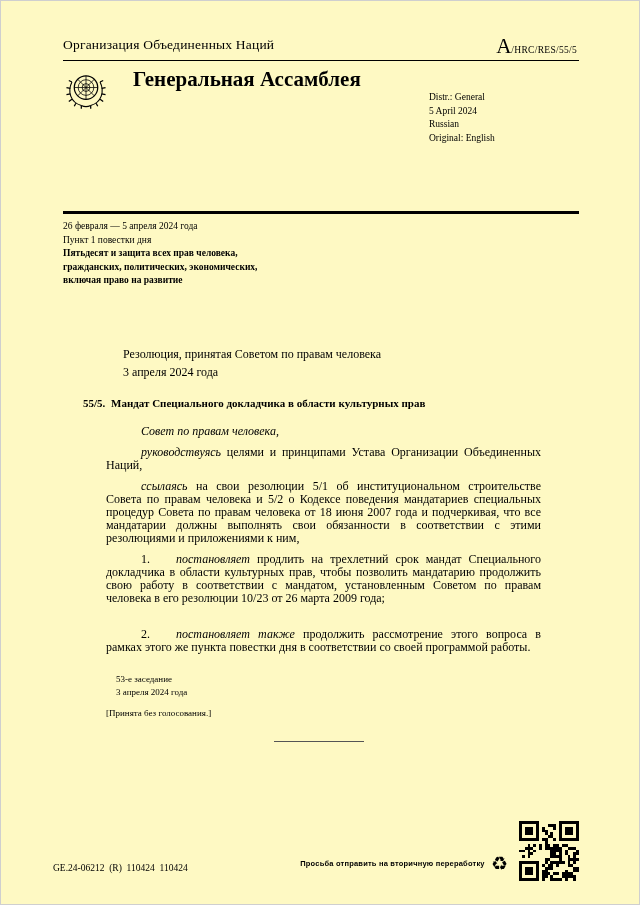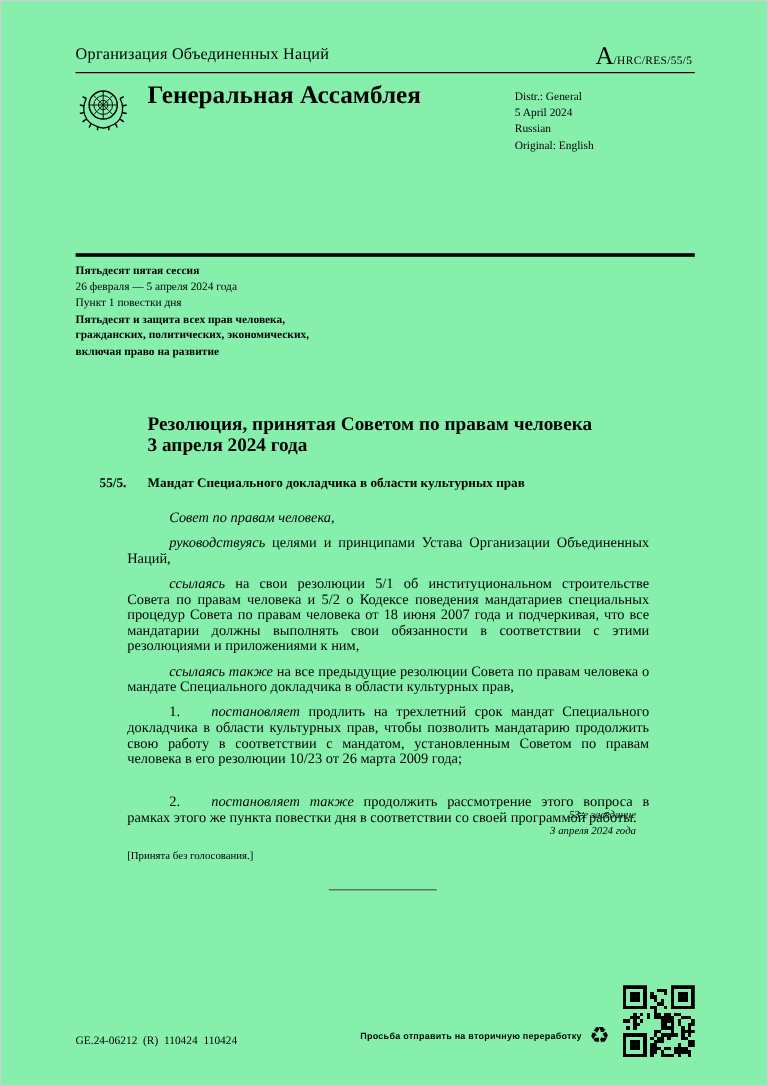--- a/index.html
+++ b/index.html
@@ -1,48 +1,48 @@
 <!DOCTYPE html>
 <html><head>
 <meta charset="utf-8">
 <style>
   html,body{margin:0;padding:0;background:#e9e9e9;}
   .page{
-    position:relative;width:640px;height:905px;background:#86efac;
+    position:relative;width:640px;height:905px;background:#fef9c3;
     margin:0 auto;overflow:hidden;border:1px solid #cfcfcf;box-sizing:border-box;
     font-family:"Liberation Serif","DejaVu Serif",serif;color:#000;
   }
   
   .org-name{position:absolute;left:62px;top:36px;font-size:13.5px;letter-spacing:.2px;}
   .rule-thin{position:absolute;left:62px;top:59px;width:516px;height:1px;background:#000;}
   .doc-symbol{position:absolute;top:33px;right:62px;white-space:nowrap;}
   .doc-symbol .big-a{font-size:21px;}
   .doc-symbol .rest{font-size:9.5px;letter-spacing:.3px;margin-top:24px;}
   .emblem{position:absolute;left:60px;top:64px;width:50px;height:56px;}
-  .ga-title{position:absolute;left:122px;top:66px;font-size:21px;font-weight:bold;}
-  .distr-block{position:absolute;left:428px;top:74px;font-size:9.5px;line-height:13.5px;}
+  .ga-title{position:absolute;left:132px;top:66px;font-size:21px;font-weight:bold;}
+  .distr-block{position:absolute;left:428px;top:90px;font-size:9.5px;line-height:13.5px;}
   .rule-thick{position:absolute;left:62px;top:210px;width:516px;height:3px;background:#000;}
   
   .session{position:absolute;left:62px;top:219px;font-size:9.5px;line-height:13.5px;}
   .session .council{font-size:11px;font-weight:bold;line-height:15px;}
   .session .b{font-weight:bold;}
   
-  .res-title{position:absolute;left:122px;top:344px;font-size:16px;font-weight:bold;line-height:18px;}
+  .res-title{position:absolute;left:122px;top:344px;font-size:12px;font-weight:normal;line-height:18px;}
   .res-head{position:absolute;left:82px;top:396px;font-size:11px;font-weight:bold;}
-  .res-head .num{display:inline-block;width:40px;}
+  .res-head .num{display:inline-block;width:28px;}
   .content{position:absolute;left:105px;top:424px;width:435px;font-size:12px;line-height:13px;}
   .content p{margin:0 0 8px 0;text-align:justify;text-indent:35px;}
   .content p:last-child{margin-bottom:0;margin-top:23px;}
   .content .pnum{display:inline-block;width:35px;text-indent:0;}
   .lead{font-style:italic;}
-  .meeting{position:absolute;left:94px;top:672px;width:435px;font-size:9px;line-height:13px;font-style:italic;text-align:right;}
+  .meeting{position:absolute;left:115px;top:672px;width:435px;font-size:9px;line-height:13px;text-align:left;}
   .adoption{position:absolute;left:105px;top:707px;font-size:9px;text-align:right;}
   .end-rule{position:absolute;left:273px;top:740px;width:90px;height:1px;background:#555;}
   
-  .footer-code{position:absolute;left:62px;top:862px;font-size:9.5px;white-space:pre;}
+  .footer-code{position:absolute;left:52px;top:862px;font-size:9.5px;white-space:pre;}
   .recycle-line{position:absolute;left:284px;top:858px;width:215px;text-align:center;
     font-family:"Liberation Sans","DejaVu Sans",sans-serif;font-size:7.5px;font-weight:bold;letter-spacing:.2px;}
   .recycle-glyph{position:absolute;left:490px;top:853px;font-size:19px;line-height:19px;
     font-family:"DejaVu Sans",sans-serif;font-weight:normal;}
   .qr{position:absolute;left:518px;top:820px;width:60px;height:60px;}
 </style>
 </head>
 <body>
 
 <div class="page">
@@ -73,42 +73,40 @@
   <div class="distr-block">
     <div>Distr.: General</div>
     <div>5 April 2024</div>
     <div>Russian</div>
     <div>Original: English</div>
   </div>
 
   <div class="rule-thick"></div>
 
   <div class="session">
-    <div class="b">Пятьдесят пятая сессия</div>
     <div>26 февраля — 5 апреля 2024 года</div>
     <div>Пункт 1 повестки дня</div>
     <div class="b">Пятьдесят и защита всех прав человека,</div>
     <div class="b">гражданских, политических, экономических,</div>
     <div class="b">включая право на развитие</div>
   </div>
 
   <div class="res-title">
     <div>Резолюция, принятая Советом по правам человека</div>
     <div>3 апреля 2024 года</div>
   </div>
 
   <div class="res-head">
     <span class="num">55/5.</span><span>Мандат Специального докладчика в области культурных прав</span>
   </div>
 
   <div class="content">
     <p><span class="lead">Совет по правам человека,</span><span></span></p>
     <p><span class="lead">руководствуясь</span><span> целями и принципами Устава Организации Объединенных Наций,</span></p>
     <p><span class="lead">ссылаясь</span><span> на свои резолюции 5/1 об институциональном строительстве Совета по правам человека и 5/2 о Кодексе поведения мандатариев специальных процедур Совета по правам человека от 18 июня 2007 года и подчеркивая, что все мандатарии должны выполнять свои обязанности в соответствии с этими резолюциями и приложениями к ним,</span></p>
-    <p><span class="lead">ссылаясь также</span><span> на все предыдущие резолюции Совета по правам человека о мандате Специального докладчика в области культурных прав,</span></p>
     <p><span class="pnum">1.</span><span class="lead">постановляет</span><span> продлить на трехлетний срок мандат Специального докладчика в области культурных прав, чтобы позволить мандатарию продолжить свою работу в соответствии с мандатом, установленным Советом по правам человека в его резолюции 10/23 от 26 марта 2009 года;</span></p>
     <p><span class="pnum">2.</span><span class="lead">постановляет также</span><span> продолжить рассмотрение этого вопроса в рамках этого же пункта повестки дня в соответствии со своей программой работы.</span></p>
   </div>
 
   <div class="meeting">
     <div>53-е заседание</div>
     <div>3 апреля 2024 года</div>
   </div>
 
   <div class="adoption">[Принята без голосования.]</div>

